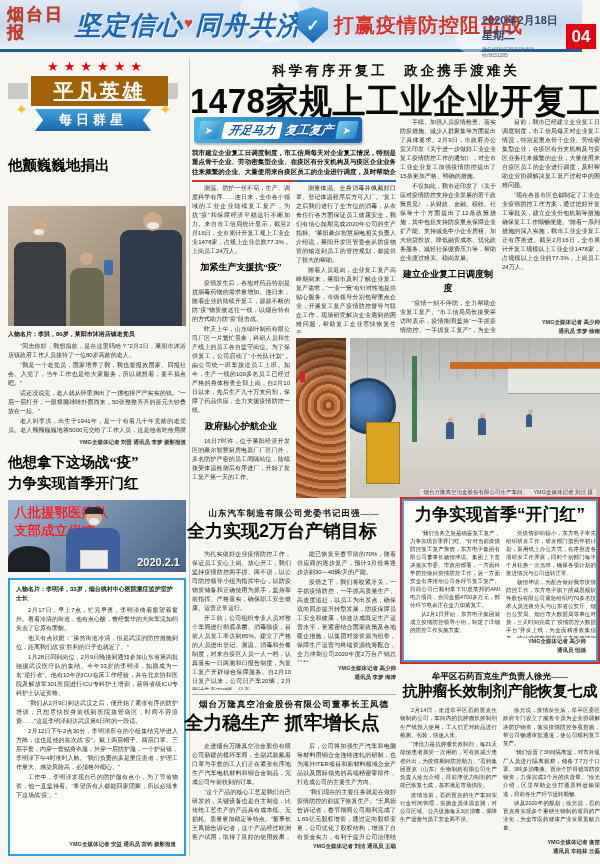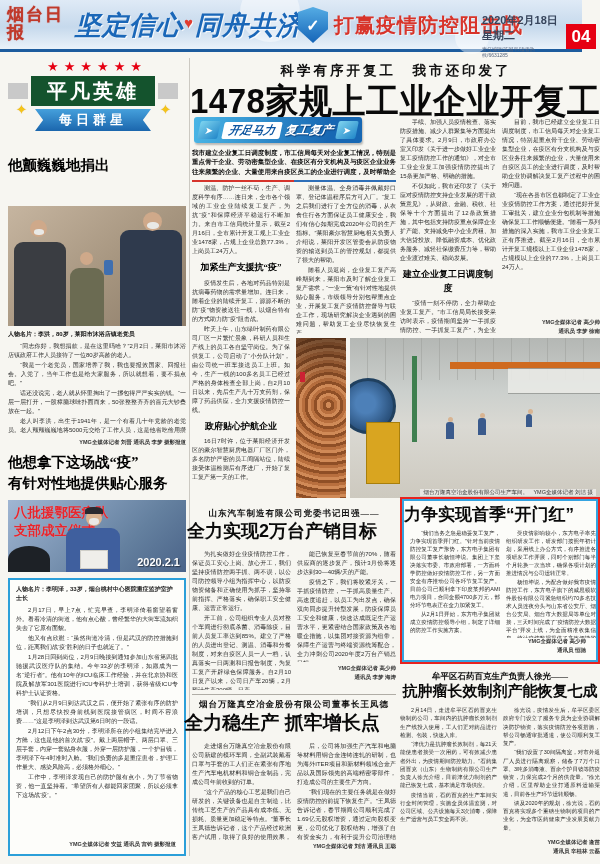--- a/index.html
+++ b/index.html
@@ -37,23 +37,23 @@
   .sub{font-family:"Liberation Serif",serif;font-weight:900;font-size:9px;text-align:center;
        margin:5px 0 4px 0;color:#000;text-indent:0 !important;}
   .credits{font-size:5.5px;font-weight:bold;color:#333;text-align:right;line-height:1.6;}
   .kicker{font-family:"Liberation Serif",serif;font-weight:700;text-align:center;color:#111;}
   .vrule{position:absolute;left:189px;top:58px;width:1px;height:798px;background:#ccc9c2;}
 
   
   .stars{position:absolute;left:8px;top:59px;width:178px;text-align:center;color:#e60012;
        font-size:13px;letter-spacing:5px;}
   .grayblk{position:absolute;top:83px;width:20px;height:16px;background:#c9c9c9;}
-  .pfyx{position:absolute;left:31px;top:76px;width:124px;height:30px;background:#14532d;
+  .pfyx{position:absolute;left:31px;top:76px;width:137px;height:30px;background:#a16207;
        color:#fff;display:flex;align-items:center;justify-content:center;
-       font-family:"Liberation Serif",serif;font-weight:900;font-size:20px;letter-spacing:3px;}
+       font-family:"Liberation Serif",serif;font-weight:900;font-size:20px;letter-spacing:3px;text-decoration:underline;}
   .ribbon{position:absolute;left:35px;top:109px;width:116px;height:22px;
        background:linear-gradient(180deg,#45a0dc,#1b66ad);
        clip-path:polygon(0 0,100% 0,93% 50%,100% 100%,0 100%,7% 50%);
        color:#fff;display:flex;align-items:center;justify-content:center;
        font-weight:900;font-size:13px;letter-spacing:4px;}
   .spark{position:absolute;color:#f5c518;font-size:13px;text-shadow:0 0 1px #d49400;}
   .lhead{position:absolute;left:8px;width:178px;font-family:"Liberation Serif",serif;
        font-weight:900;font-size:14.5px;line-height:1.45;color:#000;}
   .photo1{position:absolute;left:8px;top:206px;width:178px;height:120px;overflow:hidden;
        background:linear-gradient(140deg,#c6b5a0 0%,#a6957f 55%,#8d7d6a 100%);}
@@ -116,21 +116,21 @@
        background:rgba(255,255,255,.55);padding:0 3px;}
 
   
   .bk{position:absolute;width:204px;left:192px;font-size:8.5px;letter-spacing:1px;}
   .bh{position:absolute;width:204px;left:180px;text-align:center;font-weight:900;color:#0a0a0a;white-space:nowrap;}
   .hr1{position:absolute;left:192px;top:694px;width:204px;height:1px;background:#b0ada6;}
   .redbox{position:absolute;left:400px;top:497px;width:200px;height:167px;border:2.5px solid #e8231f;background:#fff;}
   .redbox .inner{position:absolute;left:0;top:0;right:0;bottom:0;border:2px solid #35a3e0;
        background:#fcfcf9;overflow:hidden;}
   .rk{width:100%;font-size:8px;margin-top:6px;letter-spacing:0;}
-  .rh{width:100%;text-align:left;font-weight:900;font-size:17px;color:#0a0a0a;margin:2px 0 4px 0;white-space:nowrap;}
+  .rh{width:100%;text-align:center;font-weight:900;font-size:17px;color:#0a0a0a;margin:2px 0 4px 0;white-space:nowrap;}
   .rcols{position:relative;height:108px;margin:0 6px;}
   .rcol{position:absolute;top:0;width:90px;font-size:5.5px;line-height:1.45;text-align:justify;overflow:hidden;height:108px;}
   .redbox .credits{position:absolute;right:10px;bottom:5px;}
   .dk{position:absolute;left:400px;width:200px;font-size:8.5px;letter-spacing:0;}
   .dh{position:absolute;left:400px;width:200px;text-align:center;font-weight:900;font-size:15px;color:#0a0a0a;white-space:nowrap;}
 </style>
 </head>
 <body>
 
 <div id="page" data-name="newspaper-page">
@@ -181,21 +181,21 @@
   <div class="bodytxt" style="position:absolute;left:8px;top:342px;width:178px;height:94px;" data-name="left-article1-body">
       <p data-name="paragraph">“同志你好，我想捐款，是在这里吗哈？”2月2日，莱阳市沐浴店镇政府工作人员接待了一位80岁高龄的老人。</p>
       <p data-name="paragraph">“我是一个老党员，国家培养了我，我也要报效国家、回报社会。入党了，当年工作也是给大家服务，所以就想着，要不捐点吧。”</p>
       <p data-name="paragraph">话还没说完，老人就从怀里掏出了一摞包得严严实实的钱。“一层一层打开，一股樟脑球味扑面而来，50张整整齐齐的百元大钞叠放在一起。”</p>
       <p data-name="paragraph">老人叫李洪，出生于1941年，是一个有着几十年党龄的老党员。老人颤颤巍巍地将5000元交给了工作人员，这是他省吃俭用攒下来的养老钱。</p>
     </div>
   <div class="credits" style="position:absolute;left:8px;top:438px;width:178px;" data-name="left-article1-credits">YMG全媒体记者 刘晋 通讯员 李梦 摄影报道</div>
 
   <div class="lhead" style="top:452px;" data-name="left-article2-headline">
     <div>他想拿下这场战“疫”</div>
-    <div>有针对性地提供贴心服务</div>
+    <div>力争实现首季开门红</div>
   </div>
 
   <div class="photo2" data-name="medical-team-photo">
     <div class="ph2-t" style="top:4px;" data-name="photo-overlay-text">八批援鄂医疗队</div>
     <div class="ph2-t" style="top:22px;" data-name="photo-overlay-text">支部成立仪式</div>
     <div class="fig" style="left:58px;bottom:0;width:54px;height:44px;background:#3f5f9e;" data-name="person-figure"></div>
     <div class="head-c" style="left:78px;top:10px;width:16px;height:16px;background:#d9b391;" data-name="person-head"></div>
     <div style="position:absolute;left:77px;top:7px;width:18px;height:7px;background:#2a2a30;border-radius:45% 45% 0 0;" data-name="hair"></div>
     <div class="mask" style="left:81px;top:18px;width:10px;height:7px;" data-name="face-mask"></div>
     <div style="position:absolute;left:72px;bottom:3px;width:28px;height:19px;background:#efeeea;border:1px solid #cfcec8;" data-name="paper-sheet"></div>
@@ -209,21 +209,21 @@
         <p data-name="paragraph">2月17日，早上7点，忙完早查，李明泽倚着窗望着窗外。看着冷清的街道，他有点心酸，曾经繁华的大街车流如织失去了它原有面貌。</p>
         <p data-name="paragraph">他又有点欣慰：“虽然街道冷清，但是武汉的防控措施到位，距离我们战‘疫’胜利的日子也就近了。”</p>
         <p data-name="paragraph">1月28日回到岗位，2月9日晚接到通知参加山东省第四批驰援武汉医疗队的集结。今年33岁的李明泽，如愿成为一名“逆行者”。他有10年的ICU临床工作经验，并在北京协和医院及解放军301医院进行ICU专科护士培训，获得省级ICU专科护士认证资格。</p>
         <p data-name="paragraph">“我们从2月9日到达武汉之后，便开始了紧张有序的防护培训，只想尽快投身前线到医院接管病区，时间不容浪费……”这是李明泽到达武汉第6日时的一段话。</p>
         <p data-name="paragraph">2月12日下午2点30分，李明泽所在的小组集结完毕进入方舱，这也是他的首次战“疫”。戴上两层帽子、两层口罩、三层手套，内穿一套贴身衣服，外穿一层防护服，一个护目镜，李明泽下午4时准时入舱。“我们负责的多是重症患者，护理工作量大、感染风险高，必须格外细心。”</p>
         <p data-name="paragraph">工作中，李明泽发现自己的防护服有点小，为了节省物资，他一直坚持着。“希望所有人都能回家团聚，所以必须拿下这场战‘疫’。”</p>
       </div>
     <div class="credits" data-name="left-article2-credits">YMG全媒体记者 安益 通讯员 宫钧 摄影报道</div>
   </div>
 
-  <div class="kicker mkicker" data-name="main-kicker">科学有序开复工　我市还印发了</div>
+  <div class="kicker mkicker" data-name="main-kicker">科学有序开复工　政企携手渡难关</div>
   <div class="mhead" data-name="main-headline">1478家规上工业企业开复工</div>
 
   <div class="mbanner" data-name="resume-work-banner">
     <div class="arrowbox" data-name="arrow-icon">➤</div>
     <div class="pill1" data-name="banner-label-1">开足马力</div>
     <div class="blabel2" data-name="banner-label-2">复工复产</div>
     <div class="arrowbox" data-name="arrow-icon">➤</div>
   </div>
 
   <div class="mintro" data-name="main-intro">我市建立企业复工日调度制度，市工信局每天对企业复工情况，特别是重点骨干企业、劳动密集型企业、在疫区有分支机构及与疫区企业业务往来频繁的企业、大量使用来自疫区员工的企业进行调度，及时帮助企业协调解决复工复产过程中的困难问题。</div>

